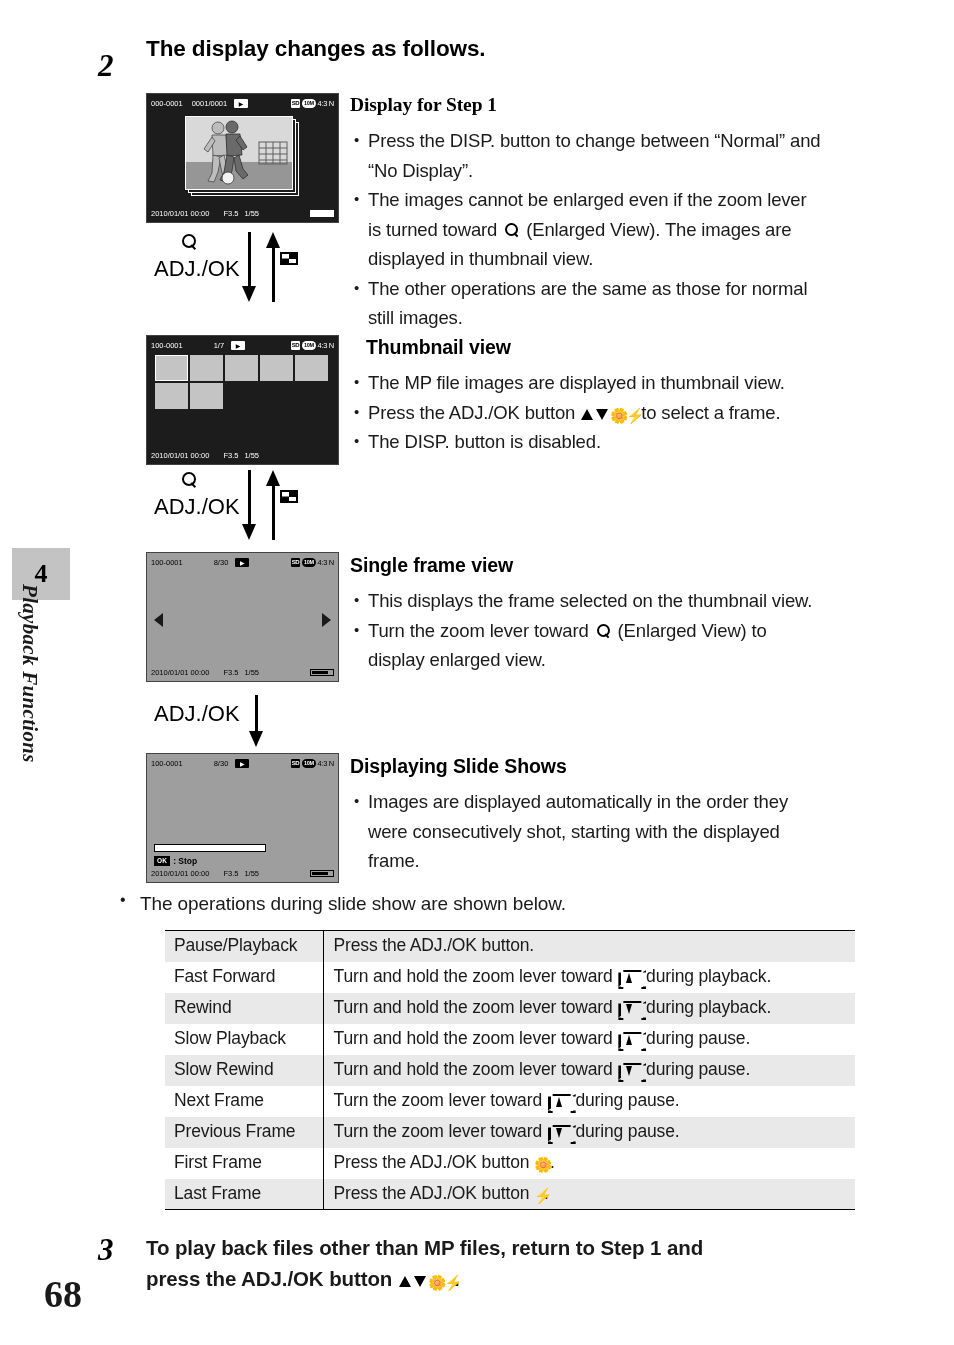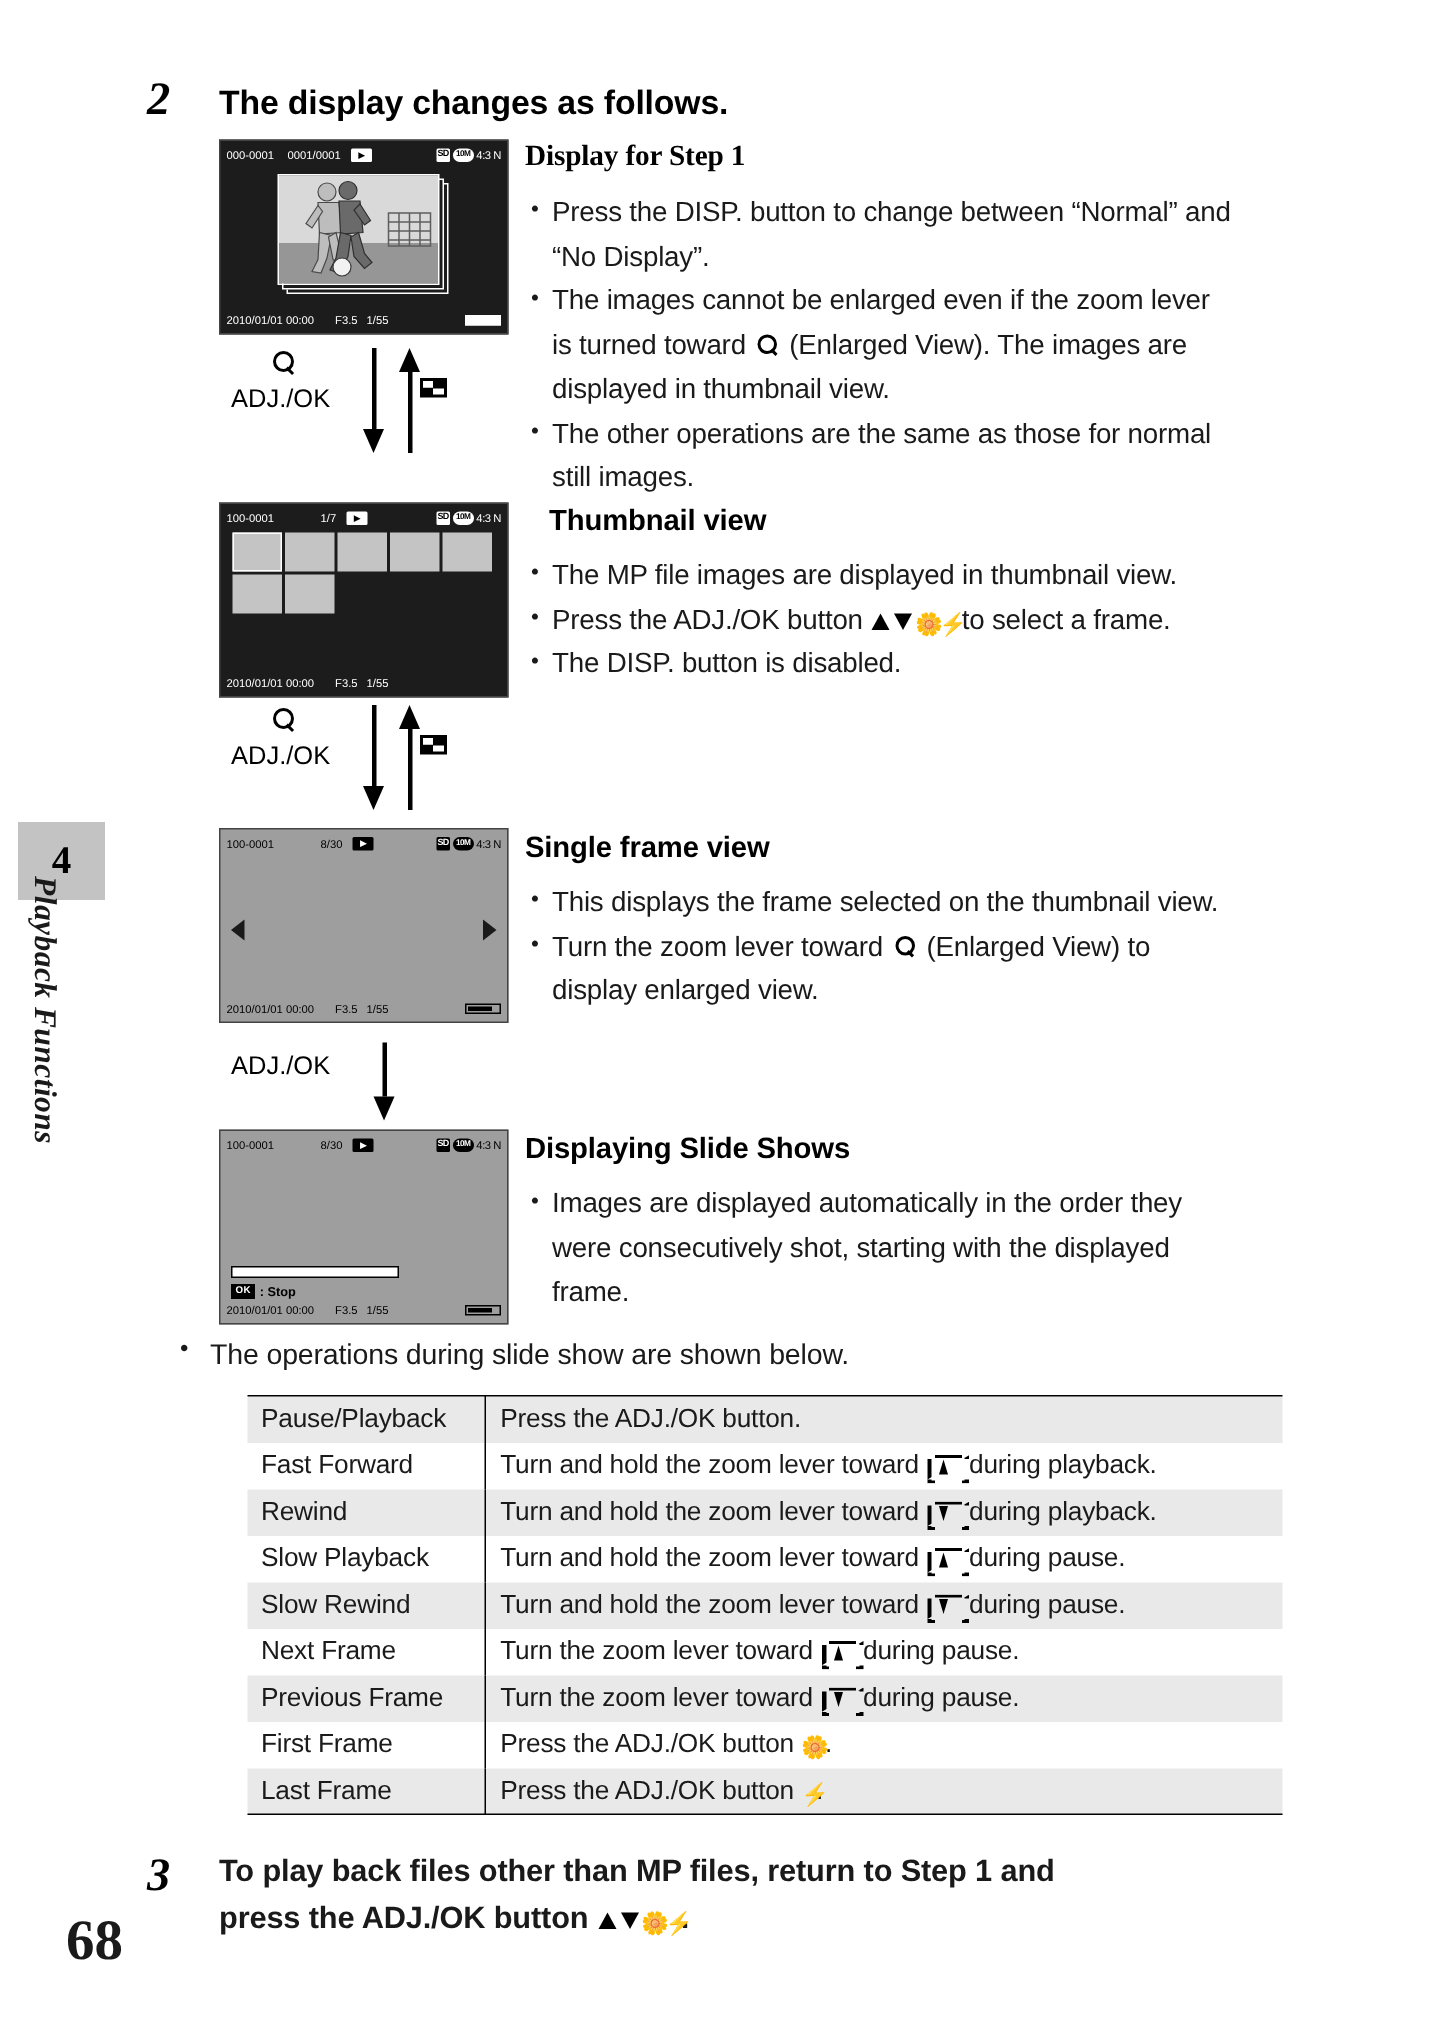--- a/index.html
+++ b/index.html
@@ -67,21 +67,21 @@
   #step2-num { left: 98px; top: 48px; }
   #step3-num { left: 98px; top: 1232px; }
 
   .step-title {
     position: absolute;
     font-size: 22.5px;
     font-weight: bold;
     color: #000;
     letter-spacing: -0.1px;
   }
-  #step2-title { left: 146px; top: 56px; }
+  #step2-title { left: 146px; top: 36px; }
 
   #step3-block {
     position: absolute;
     left: 146px;
     top: 1232px;
     width: 700px;
     font-size: 20.5px;
     font-weight: bold;
     line-height: 31px;
     letter-spacing: -0.1px;
@@ -247,21 +247,21 @@
     font-size: 6.5px; font-weight: bold;
     padding: 0 3px; line-height: 10px;
     margin-right: 3px;
     letter-spacing: 0.2px;
   }
 
   
   .transition { position: absolute; }
   .tr-label {
     position: absolute;
-    font-size: 17px;
+    font-size: 22px;
     color: #000;
     white-space: nowrap;
   }
   .magnifier {
     position: absolute;
     width: 15px; height: 15px;
   }
   .magnifier::before {
     content: "";
     position: absolute;

